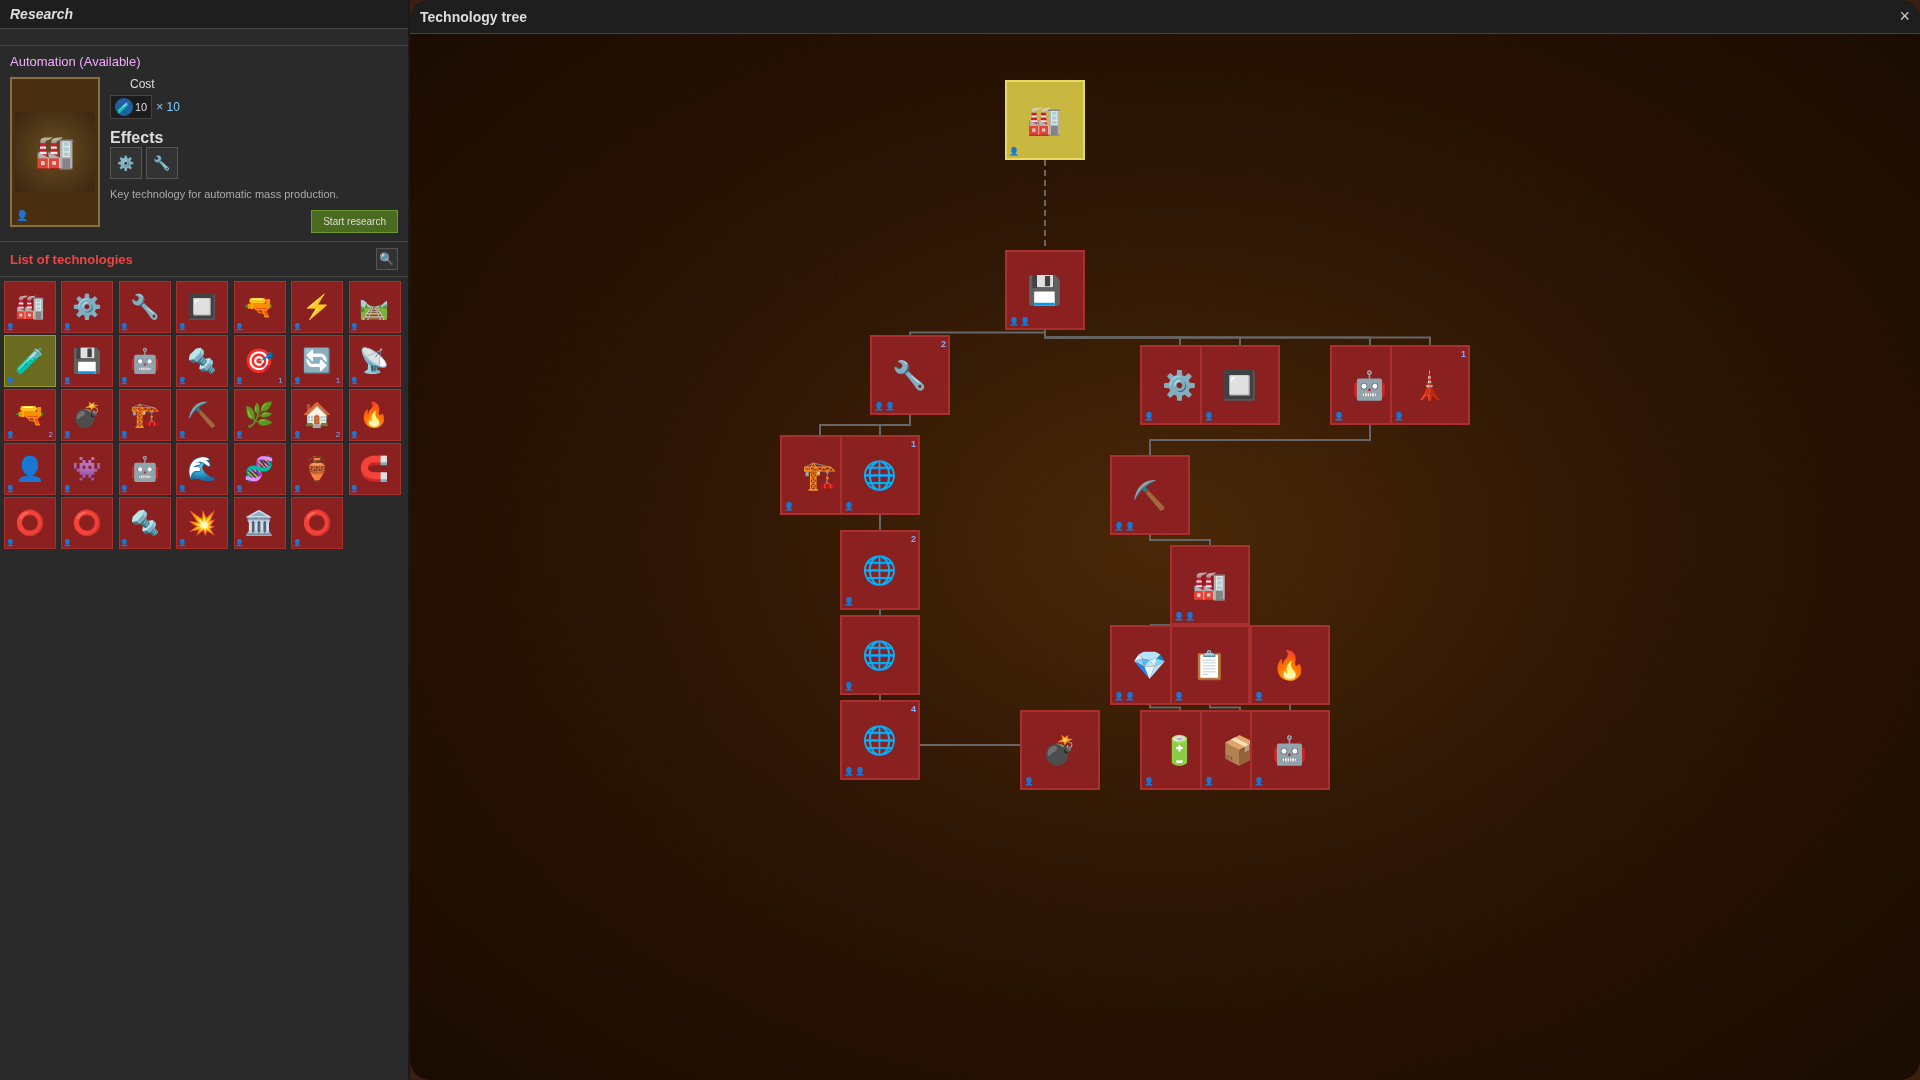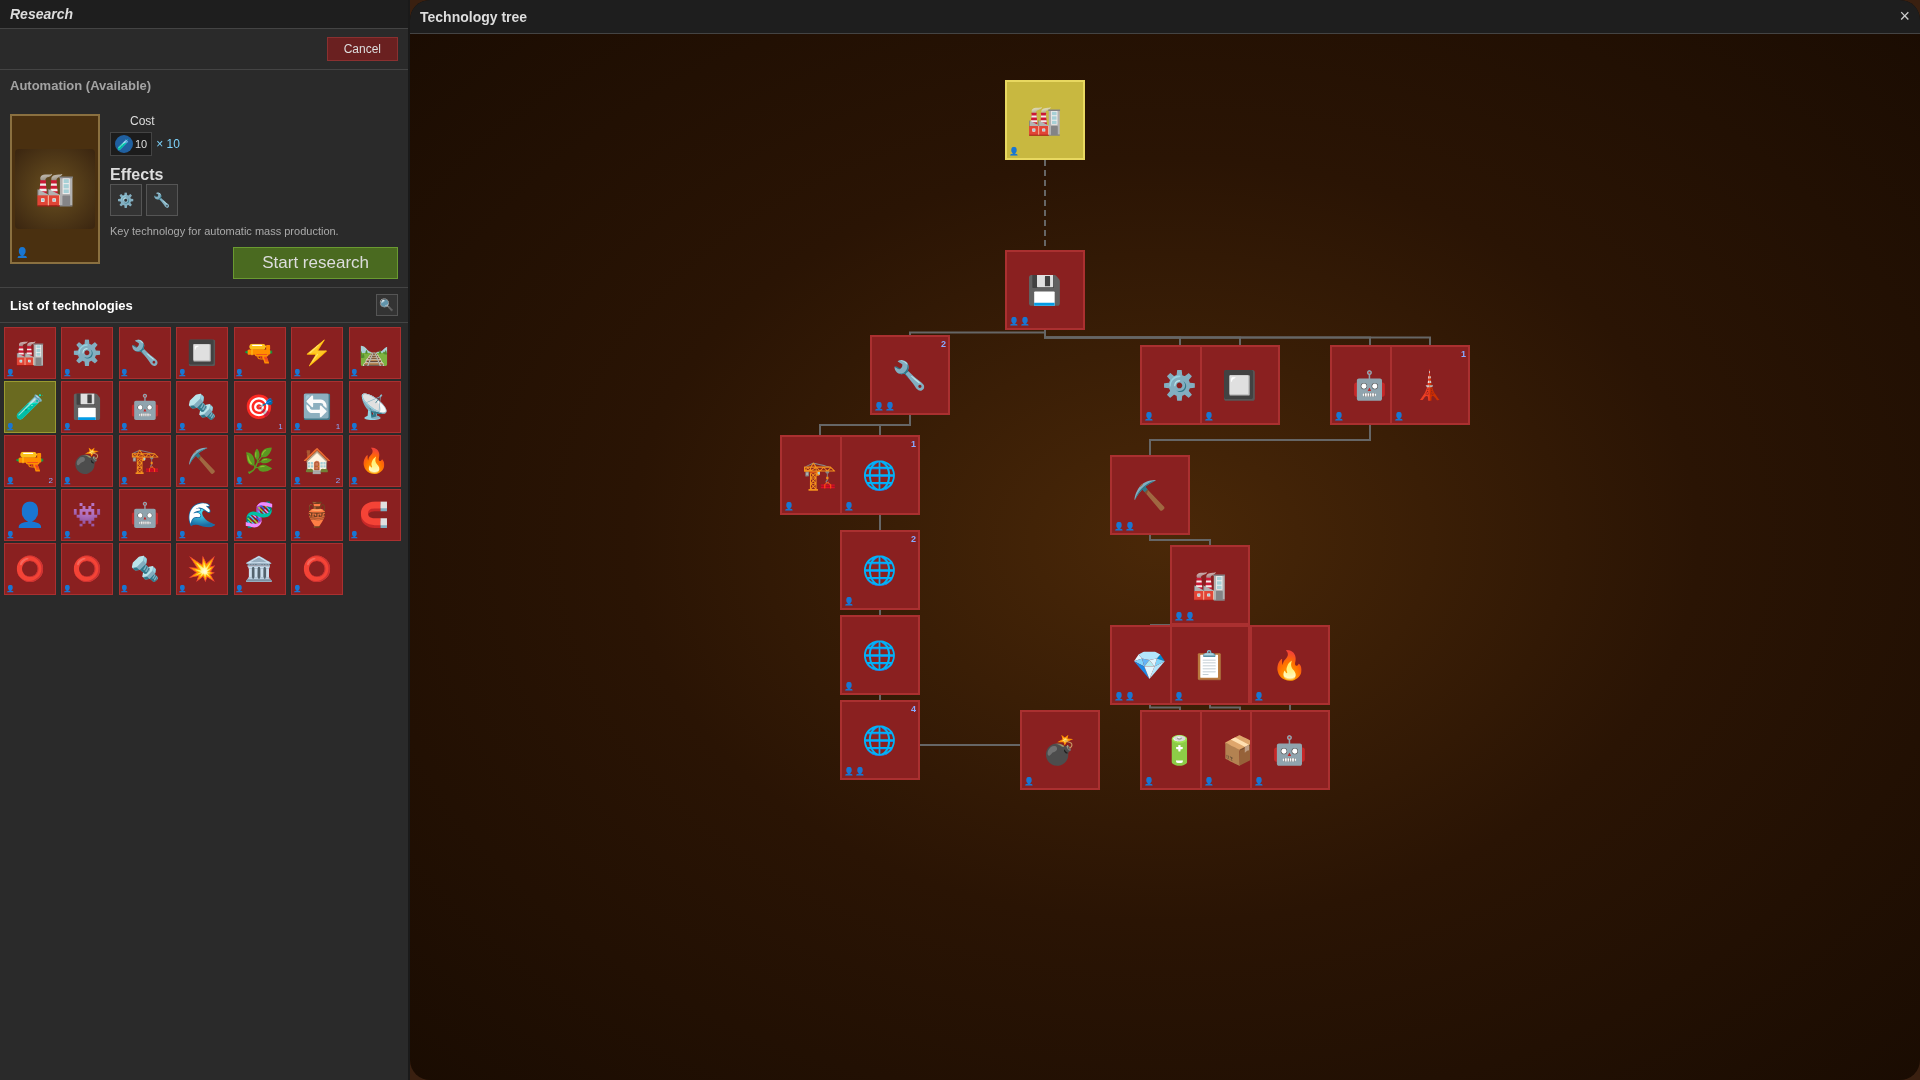--- a/index.html
+++ b/index.html
@@ -90,24 +90,24 @@
       display: flex;
       justify-content: flex-end;
     }
 
     
     #automation-section {
       padding: 8px 10px;
       border-bottom: 1px solid #444;
     }
     #automation-title {
-      color: #a3a3a3;
+      color: #f0abfc;
       font-size: 13px;
-      font-weight: bold;
-      margin-bottom: 21px;
+      font-weight: normal;
+      margin-bottom: 8px;
     }
     #automation-content {
       display: flex;
       gap: 10px;
     }
     #automation-image {
       width: 90px;
       height: 150px;
       background: #4a3010;
       border: 2px solid #8a7040;
@@ -194,43 +194,43 @@
     }
     #automation-desc {
       color: #aaa;
       font-size: 11px;
       line-height: 1.4;
     }
     #start-research-btn {
       background: #4a6a20;
       border: 1px solid #6a9a30;
       color: #ddd;
-      padding: 5px 28px;
+      padding: 5px 11px;
       cursor: pointer;
-      font-size: 17px;
+      font-size: 10px;
       margin-top: 8px;
       float: right;
     }
 
     
     #tech-list-section {
       flex: 1;
       display: flex;
       flex-direction: column;
       overflow: hidden;
     }
     #tech-list-header {
       display: flex;
       align-items: center;
       justify-content: space-between;
       padding: 6px 10px;
       border-bottom: 1px solid #444;
     }
     #tech-list-title {
-      color: #ffffff;
+      color: #ef4444;
       font-size: 13px;
       font-weight: bold;
     }
     #search-btn {
       width: 22px;
       height: 22px;
       background: #333;
       border: 1px solid #555;
       color: #aaa;
       cursor: pointer;
@@ -373,23 +373,20 @@
 
 <div id="app">
 
   <div id="left-panel">
 
     <div id="panel-header">
       <span id="panel-title">Research</span>
     </div>
 
     <div id="research-section">
-      <div id="research-controls">
-        <button id="cancel-btn">Cancel</button>
-      </div>
     </div>
 
     <div id="automation-section">
       <div id="automation-title">Automation (Available)</div>
       <div id="automation-content">
         <div id="automation-image">
           <div id="automation-icon-inner">🏭</div>
           <div id="automation-badge">👤</div>
         </div>
         <div id="automation-details">

